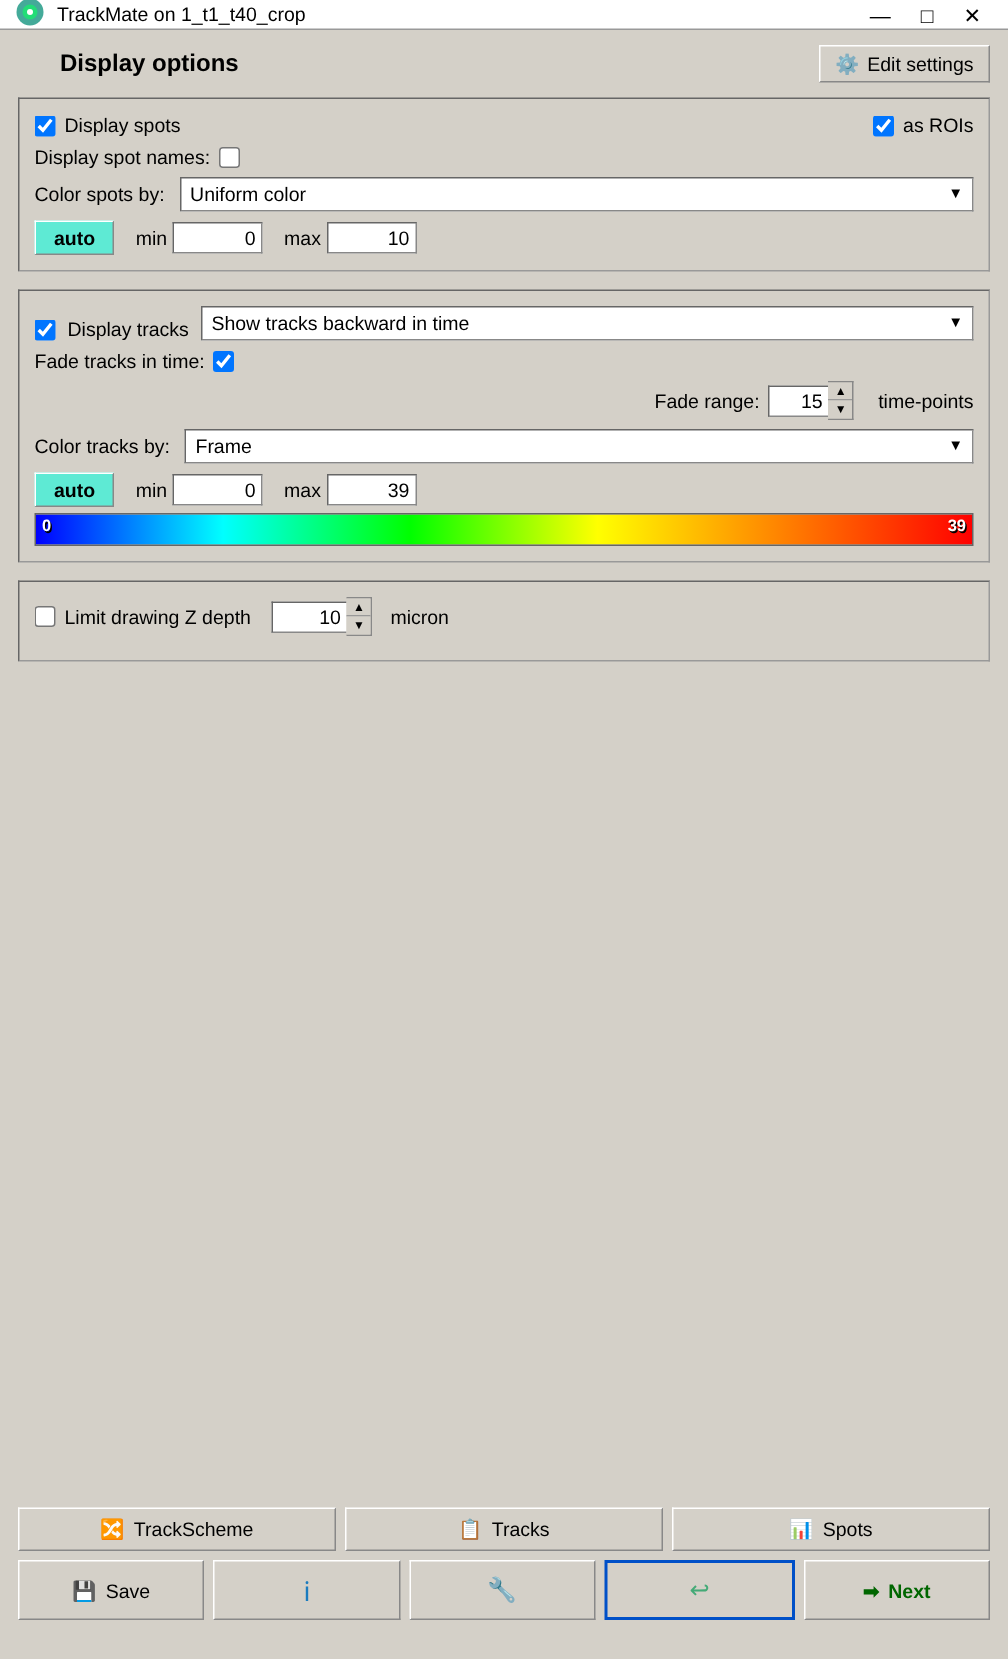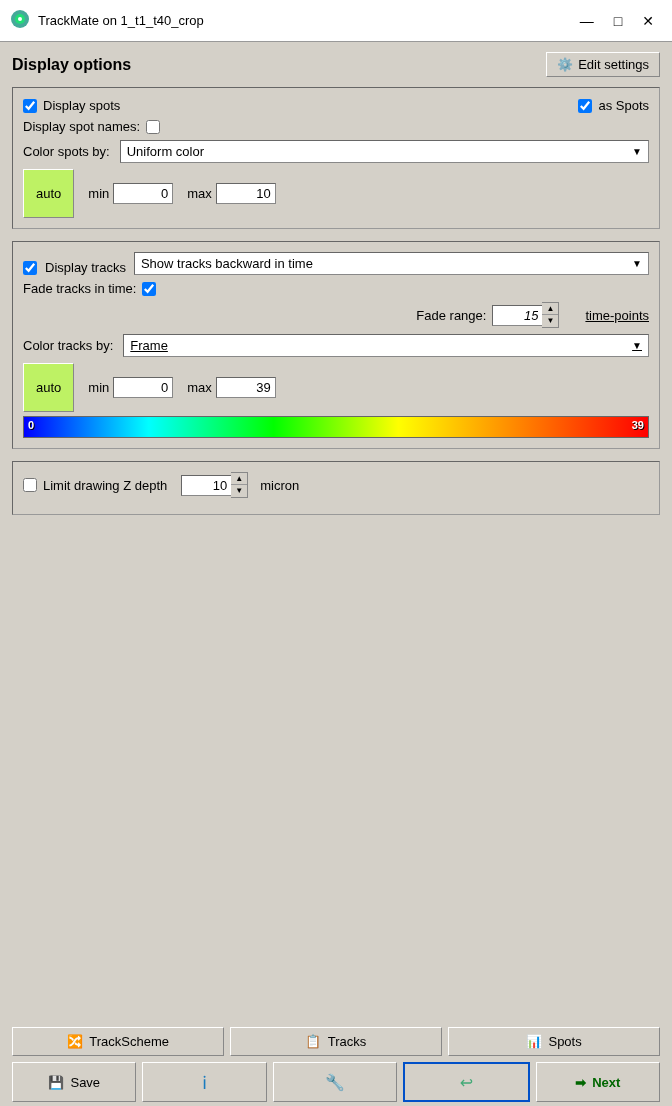--- a/index.html
+++ b/index.html
@@ -12,21 +12,21 @@
       color: #000;
       overflow: hidden;
     }
     .title-bar {
       background: #fff;
       display: flex;
       align-items: center;
       justify-content: space-between;
       padding: 6px 10px;
       border-bottom: 1px solid #999;
-      height: 42px;
+      height: 20px;
     }
     .title-bar-left {
       display: flex;
       align-items: center;
       gap: 8px;
     }
     .title-text {
       font-size: 13px;
       font-weight: normal;
     }
@@ -54,20 +54,21 @@
 
     .section-header {
       display: flex;
       align-items: center;
       justify-content: space-between;
       margin-bottom: 10px;
     }
     .section-title {
       font-size: 16px;
       font-weight: bold;
+      margin-left: 28px;
     }
     .edit-settings-btn {
       background: #d4d0c8;
       border: 1px solid #888;
       border-top-color: #fff;
       border-left-color: #fff;
       padding: 4px 10px;
       cursor: pointer;
       display: flex;
       align-items: center;
@@ -124,27 +125,28 @@
       padding: 3px 6px;
       cursor: pointer;
       display: flex;
       align-items: center;
       justify-content: space-between;
       min-width: 180px;
     }
     .dropdown-arrow { font-size: 10px; margin-left: 6px; }
 
     .auto-btn {
-      background: #bef264;
+      background: #5eead4;
       border: 1px solid #888;
       border-top-color: #fff;
       border-left-color: #fff;
-      padding: 16px 12px;
-      cursor: pointer;
-      font-size: 13px;
+      padding: 3px 12px;
+      cursor: pointer;
+      font-size: 13px;
+      font-weight: bold;
     }
 
     .min-max-row {
       display: flex;
       align-items: center;
       gap: 4px;
     }
 
     .color-gradient {
       width: 100%;
@@ -301,21 +303,21 @@
     </button>
   </div>
 
   <div class="panel-box inset">
 
     <div class="row">
       <input type="checkbox" checked="" style="">
       <span>Display spots</span>
       <div class="spacer"></div>
       <input type="checkbox" checked="" style="">
-      <span>as Spots</span>
+      <span>as ROIs</span>
     </div>
 
 
     <div class="row">
       <span>Display spot names:</span>
       <input type="checkbox" style="">
     </div>
 
     <div class="row">
       <span>Color spots by:</span>
@@ -347,32 +349,32 @@
 
     <div class="row">
       <span>Fade tracks in time:</span>
       <input type="checkbox" checked="" style="">
     </div>
 
     <div class="row">
       <div class="spacer"></div>
       <span>Fade range:</span>
       <div class="spinner-input">
-        <input type="text" value="15" style="width: 50px; text-align: right; border-right: none; font-style: italic;">
+        <input type="text" value="15" style="width: 40px; text-align: right; border-right: none;">
         <div class="spinner-btns">
           <button class="spin-btn">▲</button>
           <button class="spin-btn">▼</button>
         </div>
       </div>
-      <span style="margin-left:20px;text-decoration:underline;">time-points</span>
+      <span style="margin-left:10px;">time-points</span>
     </div>
 
     <div class="row">
       <span>Color tracks by:</span>
-      <div class="dropdown" style="flex:1; margin-left:4px;text-decoration:underline;">
+      <div class="dropdown" style="flex:1; margin-left:4px;">
         <span>Frame</span>
         <span class="dropdown-arrow">▼</span>
       </div>
     </div>
 
     <div class="min-max-row">
       <button class="auto-btn">auto</button>
       <span style="margin-left:10px;">min</span>
       <input type="text" class="small-input" value="0" style="">
       <span style="margin-left:10px;">max</span>

